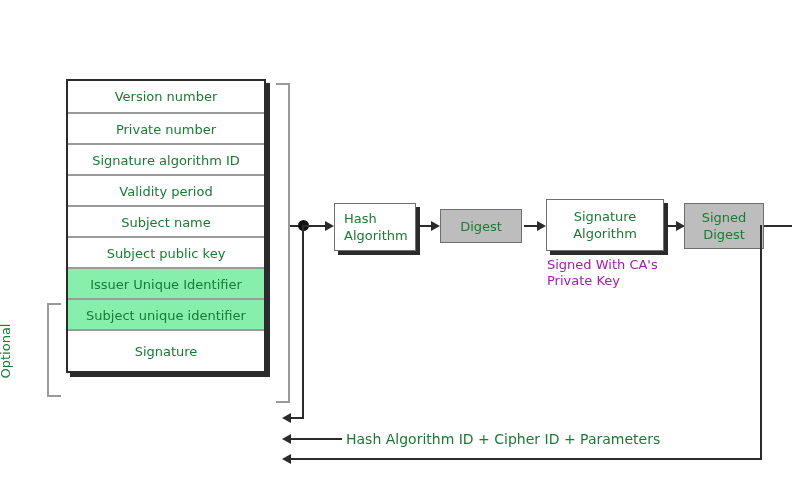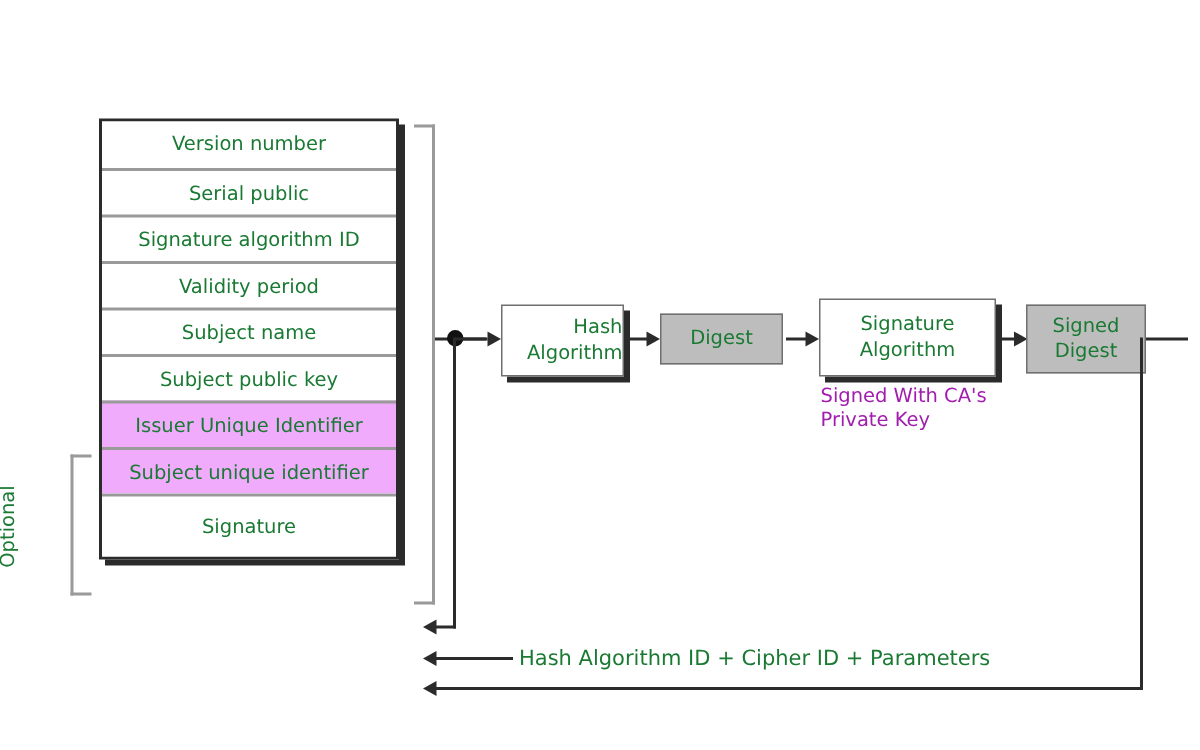--- a/index.html
+++ b/index.html
@@ -33,21 +33,21 @@
     line-height: 31px;
     text-align: center;
     font-size: 13px;
     color: #1a7a33;
     border-top: 2px solid #9a9a9a;
     background: #ffffff;
     white-space: nowrap;
     box-sizing: border-box;
   }
   .cert-row:first-child { border-top: none; }
-  .cert-row.optional { background: #f0abfc; }
+  .cert-row.optional { background: #86efac; }
   .cert-row.sig {
     height: 42px;
     line-height: 42px;
   }
 
   
   .opt-bracket {
     position: absolute;
     left: 47px;
     top: 286px;
@@ -99,21 +99,21 @@
     border: 1px solid #6f6f6f;
   }
   .fbox .txt {
     position: absolute;
     left: 0; right: 0; top: 50%;
     transform: translateY(-50%);
     line-height: 17px;
     white-space: pre-line;
   }
   .fbox.center .txt { text-align: center; }
-  .fbox.leftal .txt { text-align: right; padding-left: 9px; }
+  .fbox.leftal .txt { text-align: left; padding-left: 9px; }
 
   #box-hash   { left: 334px; top: 186px; width: 82px;  height: 48px; }
   #box-digest { left: 440px; top: 192px; width: 82px;  height: 34px; }
   #box-sigalg { left: 546px; top: 182px; width: 118px; height: 52px; }
   #box-signed { left: 684px; top: 186px; width: 80px;  height: 46px; padding-left: 30px; }
 
   .caption {
     position: absolute;
     left: 547px;
     top: 240px;
@@ -158,21 +158,21 @@
     white-space: nowrap;
   }
 </style>
 </head>
 <body>
 
 <div id="canvas">
 
   <div class="cert-table">
     <div class="cert-row">Version number</div>
-    <div class="cert-row">Serial public</div>
+    <div class="cert-row">Private number</div>
     <div class="cert-row">Signature algorithm ID</div>
     <div class="cert-row">Validity period</div>
     <div class="cert-row">Subject name</div>
     <div class="cert-row">Subject public key</div>
     <div class="cert-row optional">Issuer Unique Identifier</div>
     <div class="cert-row optional">Subject unique identifier</div>
     <div class="cert-row sig">Signature</div>
   </div>
 
   <div class="opt-bracket"></div>

